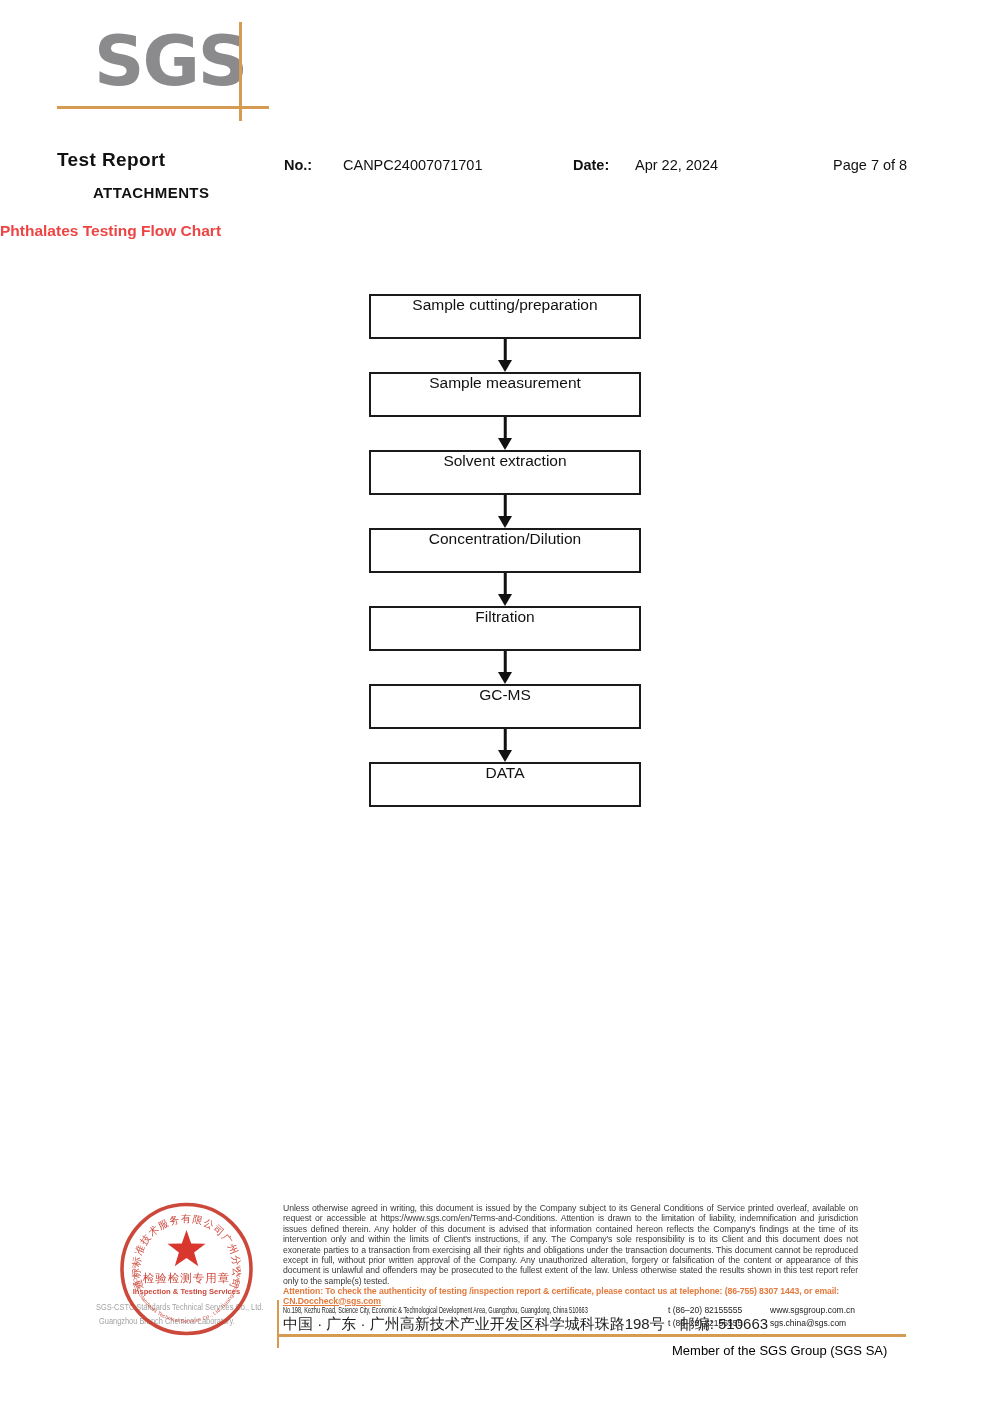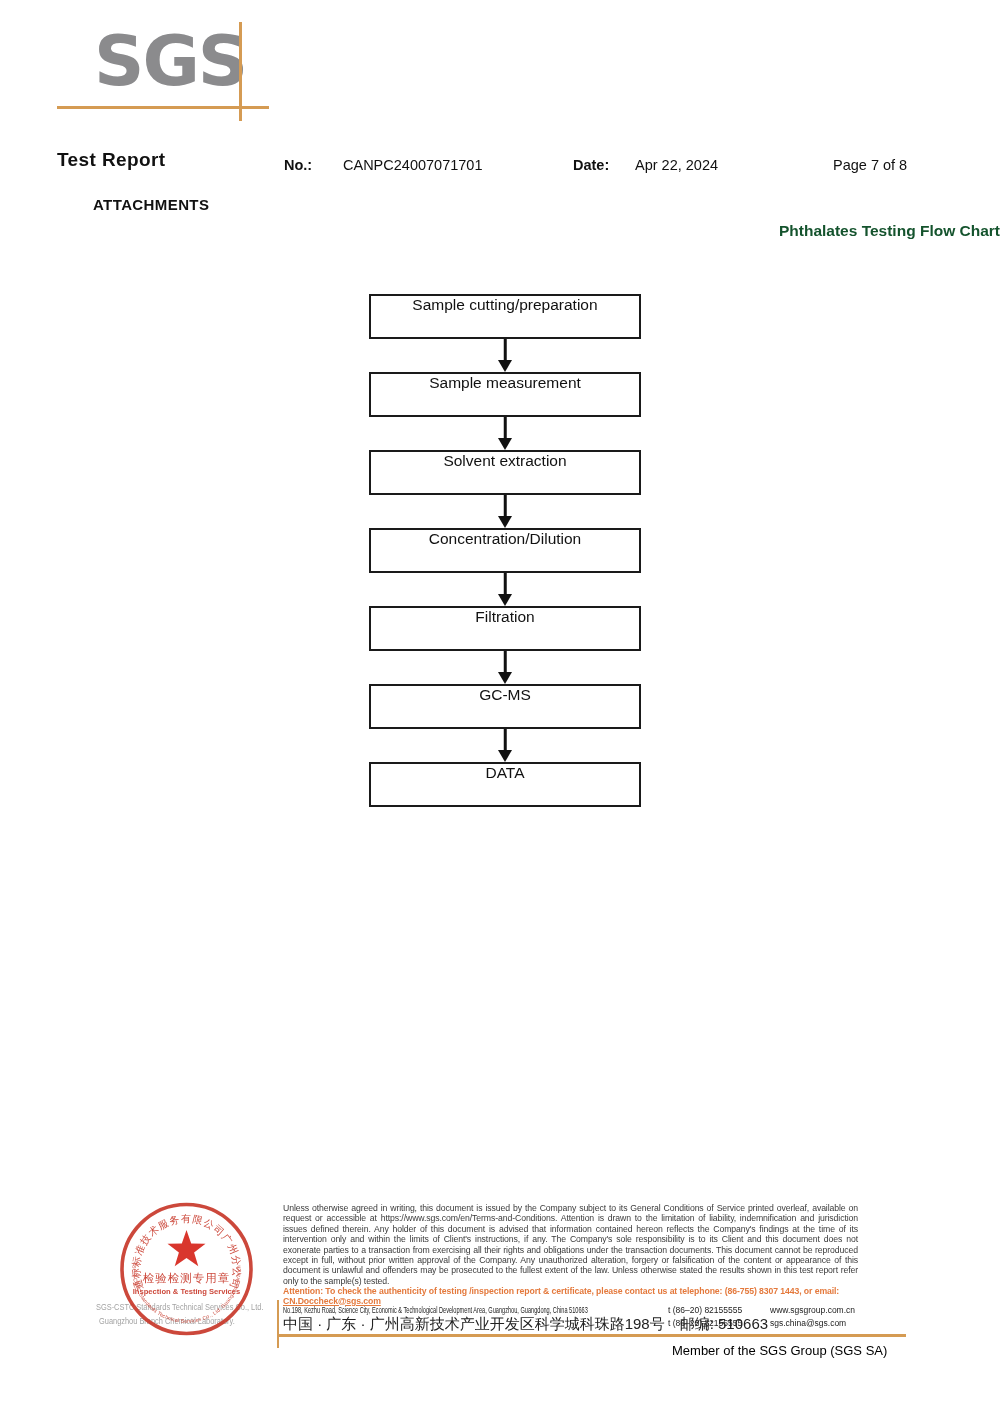--- a/index.html
+++ b/index.html
@@ -9,31 +9,31 @@
   }
   
   .logo-text{
     position:absolute;left:94px;top:26px;
     font-family:"DejaVu Sans",sans-serif;font-weight:bold;
     font-size:70px;line-height:70px;letter-spacing:-2px;color:#8B8B8D;
   }
   .hline-top{position:absolute;left:57px;top:106px;width:212px;height:2.5px;background:#D59B53;}
   .vline-top{position:absolute;left:239px;top:22px;width:2.5px;height:99px;background:#D59B53;}
   .test-report{position:absolute;left:57px;top:149px;font-size:19px;font-weight:bold;letter-spacing:.4px;color:#111;}
-  .attachments{position:absolute;left:93px;top:184px;font-size:15px;font-weight:bold;letter-spacing:.4px;color:#111;margin-top:12px;}
+  .attachments{position:absolute;left:93px;top:184px;font-size:15px;font-weight:bold;letter-spacing:.4px;color:#111;}
   .hdr{position:absolute;top:157px;font-size:14.5px;color:#111;white-space:nowrap;}
   .hdr.b{font-weight:bold;}
   .no-label{left:284px;}
   .no-value{left:334px;margin-left:9px;}
   .date-label{left:573px;}
   .date-value{left:635px;}
   .page-info{left:833px;}
   
-  .chart-title{position:absolute;left:0;top:222px;width:1000px;text-align:right;
-    font-size:15.5px;font-weight:bold;color:#14532d;}
+  .chart-title{position:absolute;left:0;top:222px;width:1000px;text-align:left;
+    font-size:15.5px;font-weight:bold;color:#ef4444;}
   .flow{position:absolute;left:369px;top:294px;width:272px;}
   .flow-box{
     box-sizing:border-box;width:272px;height:45px;border:2px solid #1a1a1a;background:#fff;
     text-align:center;font-size:15.5px;color:#111;
   }
   .flow-arrow{position:relative;height:33px;width:272px;}
   .flow-arrow::before{
     content:"";position:absolute;left:50%;top:0;width:2.5px;height:22px;background:#111;
     transform:translateX(-50%);
   }

